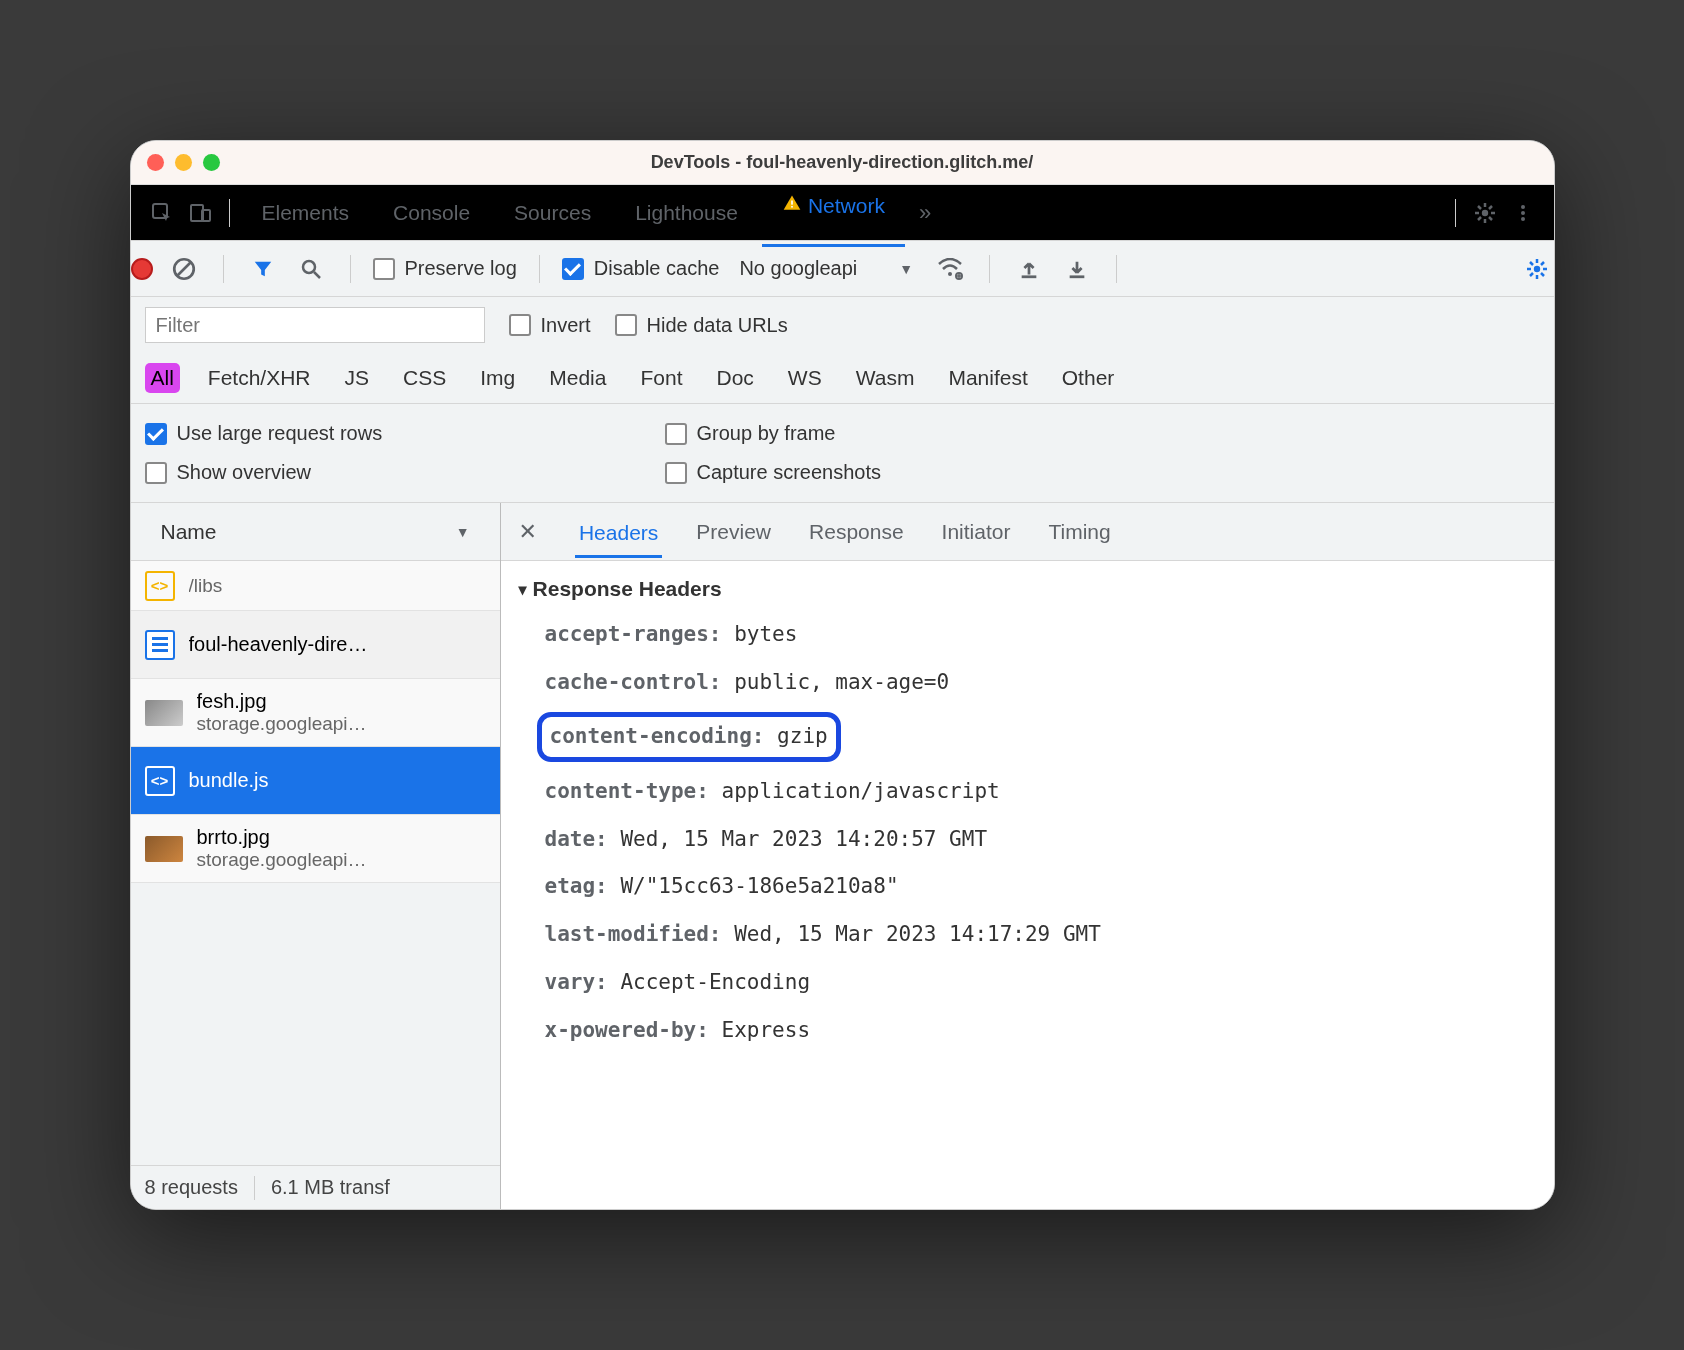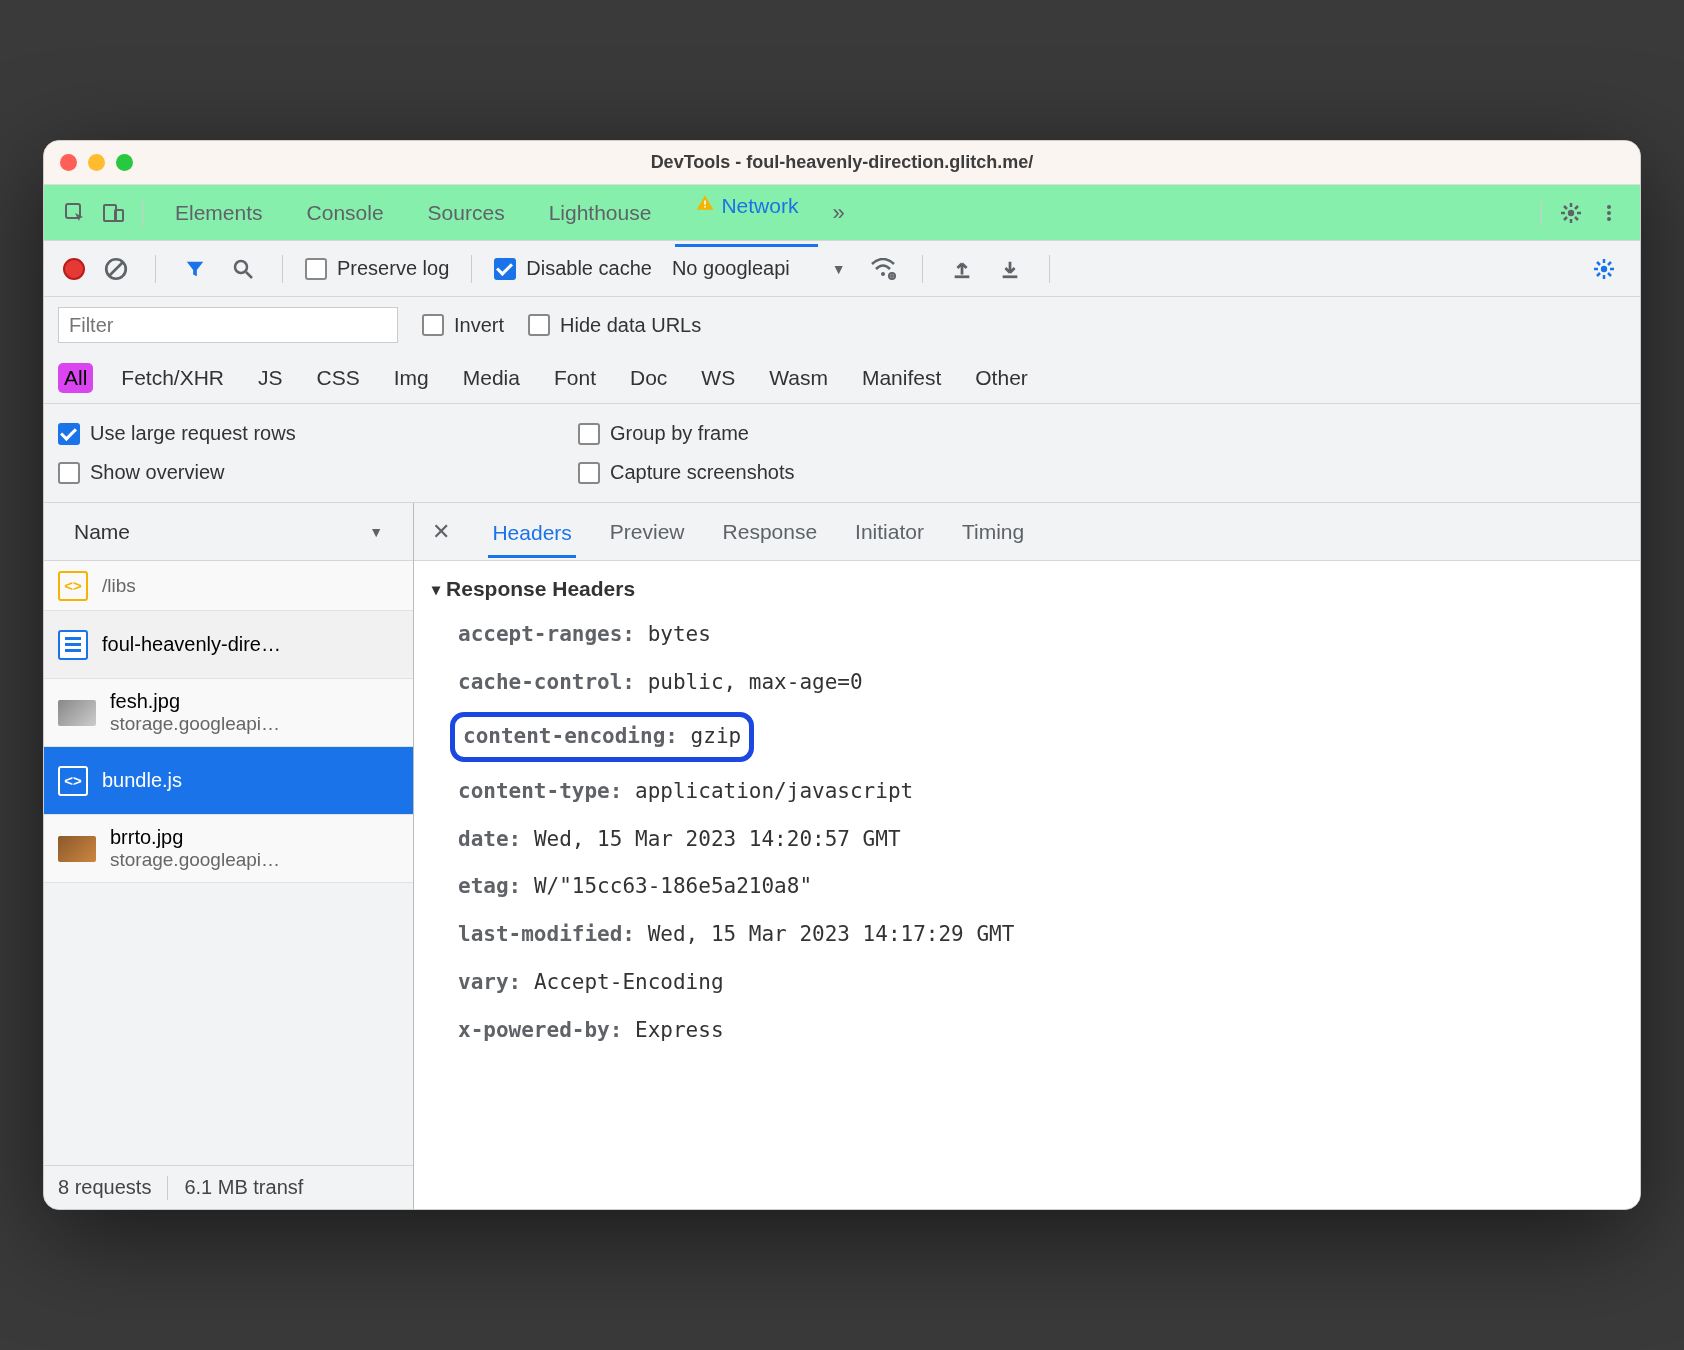--- a/index.html
+++ b/index.html
@@ -9,24 +9,24 @@
     width: 1684px;
     height: 1350px;
     display: flex;
     align-items: center;
     justify-content: center;
   }
   .shadow-wrap {
     filter: drop-shadow(0 25px 50px rgba(0,0,0,0.55));
   }
   .window {
-    width: 1598px;
+    width: 1425px;
     height: 1070px;
     background: #f1f3f4;
-    border-radius: 16px;
+    border-radius: 26px;
     overflow: hidden;
     display: flex;
     flex-direction: column;
     border: 1px solid #ccc;
   }
   
   .titlebar {
     height: 44px;
     background: #fbf5f2;
     display: flex;
@@ -45,21 +45,21 @@
     left: 0; right: 0;
     text-align: center;
     font-size: 18px;
     font-weight: 600;
     color: #3d3d3d;
     pointer-events: none;
   }
   
   .toptabs {
     height: 56px;
-    background: #86efac;
+    background: #000000;
     display: flex;
     align-items: center;
     padding: 0 14px;
     border-bottom: 1px solid #d6d6d6;
     gap: 4px;
   }
   .toptabs .icon-btn {
     width: 34px; height: 34px;
     display: flex; align-items: center; justify-content: center;
     color: #5f6368;
@@ -74,21 +74,21 @@
   }
   .tab.active { color: #1a73e8; border-bottom: 3px solid #1a73e8; padding-bottom: 26px; margin-top: 3px;}
   .flex-spacer { flex: 1; }
   .warn-tri { color: #f4b400; }
   .more { font-size: 22px; color: #5f6368; padding: 0 10px; }
   
   .nettoolbar {
     height: 56px;
     display: flex;
     align-items: center;
-    padding: 0 19px;
+    padding: 0 0;
     gap: 14px;
     border-bottom: 1px solid #d6d6d6;
     font-size: 20px;
     color: #333;
   }
   .record-dot {
     width: 22px; height: 22px; border-radius: 50%; background: #e53935; border: 2px solid #b71c1c;
   }
   .nettoolbar .tool { width: 34px; height: 34px; display: flex; align-items: center; justify-content: center; color: #5f6368; }
   .funnel { color: #1a73e8; }

